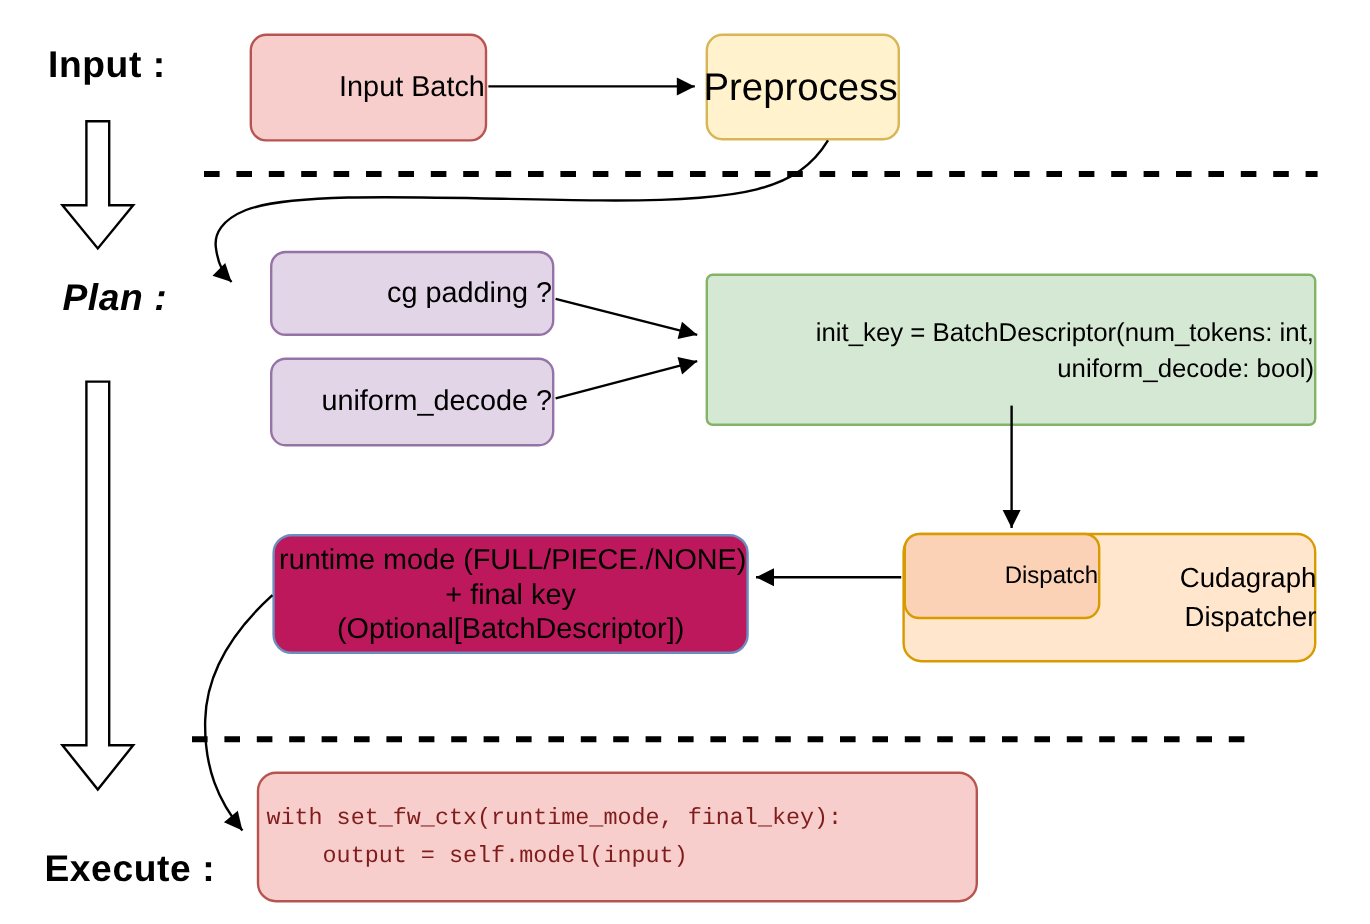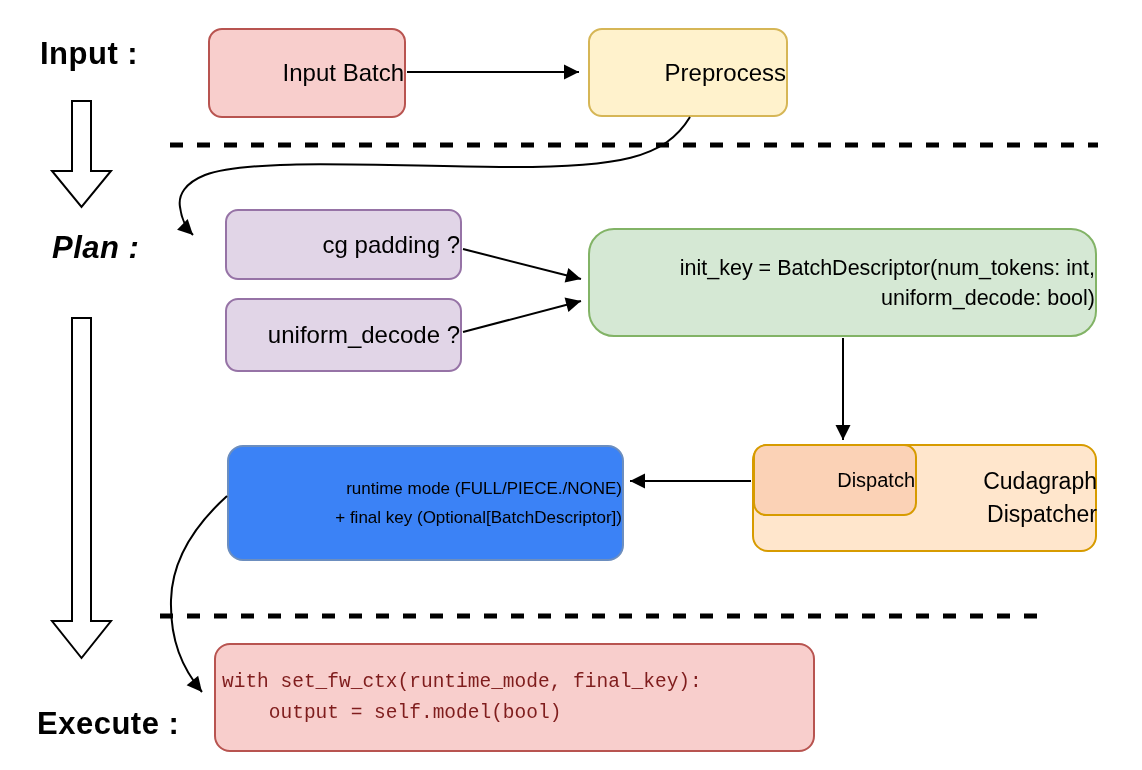--- a/index.html
+++ b/index.html
@@ -23,25 +23,25 @@
   }
   .side-label{
     position:absolute;
     font-weight:bold;
     font-size:31px;
     letter-spacing:0.5px;
     z-index:2;
     margin-left:12px;
   }
   #input-batch{left:208px;top:28px;width:198px;height:90px;background:#f8cecc;border:2px solid #b85450;border-radius:14px;font-size:24px;}
-  #preprocess{left:588px;top:28px;width:200px;height:89px;background:#fff2cc;border:2px solid #d6b656;border-radius:14px;font-size:24px;}
+  #preprocess{left:588px;top:28px;width:162px;height:89px;background:#fff2cc;border:2px solid #d6b656;border-radius:14px;font-size:32px;}
   #cg-padding{left:225px;top:209px;width:237px;height:71px;background:#e1d5e7;border:2px solid #9673a6;border-radius:13px;font-size:24px;}
   #uniform-decode{left:225px;top:298px;width:237px;height:74px;background:#e1d5e7;border:2px solid #9673a6;border-radius:13px;font-size:24px;}
-  #init-key{left:588px;top:228px;width:509px;height:109px;background:#d5e8d4;border:2px solid #82b366;border-radius:26px;font-size:21.5px;line-height:30px;}
-  #runtime{left:227px;top:445px;width:397px;height:116px;background:#3b82f6;border:2px solid #6c8ebf;border-radius:16px;font-size:17px;line-height:29px;}
+  #init-key{left:588px;top:228px;width:509px;height:127px;background:#d5e8d4;border:2px solid #82b366;border-radius:6px;font-size:21.5px;line-height:30px;}
+  #runtime{left:227px;top:445px;width:397px;height:100px;background:#be185d;border:2px solid #6c8ebf;border-radius:16px;font-size:24px;line-height:29px;}
   #cudagraph{left:752px;top:444px;width:345px;height:108px;background:#ffe6cc;border:2px solid #d79b00;border-radius:16px;}
   #dispatch{left:753px;top:444px;width:164px;height:72px;background:#fbd2b6;border:2px solid #d79b00;border-radius:13px;font-size:20px;z-index:3;}
   #cudagraph-label{left:933px;top:444px;width:164px;height:108px;font-size:23px;line-height:33px;background:transparent;border:none;z-index:3;}
   #execute-box{
     left:214px;top:643px;width:601px;height:109px;
     background:#f8cecc;border:2px solid #b85450;border-radius:16px;
     font-family:"Liberation Mono", monospace;
     font-size:19.5px;line-height:31px;color:#7f1d1d;
     align-items:flex-start;text-align:left;
     padding-left:6px;white-space:pre;
@@ -93,21 +93,21 @@
   <div class="box" id="dispatch">
     <span>Dispatch</span>
   </div>
   <div class="box" id="cudagraph-label">
     <div>Cudagraph</div>
     <div>Dispatcher</div>
   </div>
 
   <div class="box" id="execute-box">
     <div>with set_fw_ctx(runtime_mode, final_key):</div>
-    <div>    output = self.model(bool)</div>
+    <div>    output = self.model(input)</div>
   </div>
 
   <svg id="arrow-layer" viewBox="0 0 1142 770" xmlns="http://www.w3.org/2000/svg">
     <defs>
       <marker id="arrowhead" viewBox="0 0 12 12" refX="11" refY="6" markerWidth="9" markerHeight="9" orient="auto-start-reverse">
         <path d="M1,1 L11,6 L1,11 Z" fill="#000"></path>
       </marker>
     </defs>
 
     <line x1="170" y1="145" x2="1098" y2="145" stroke="#000" stroke-width="5" stroke-dasharray="13 14"></line>

